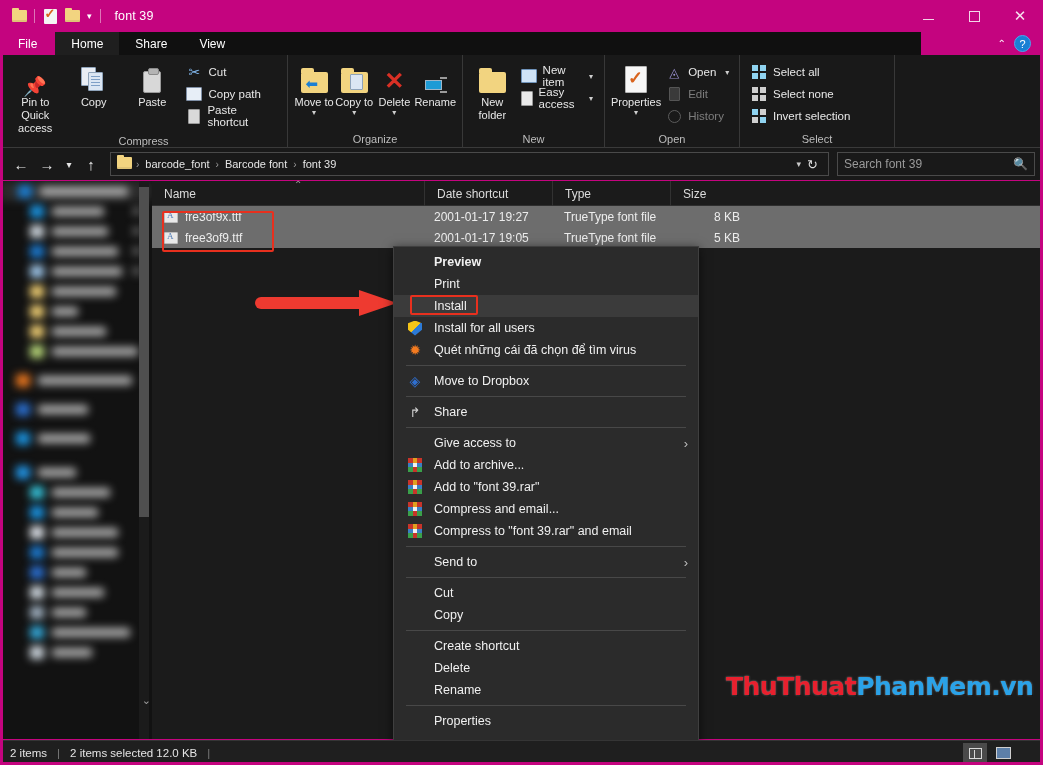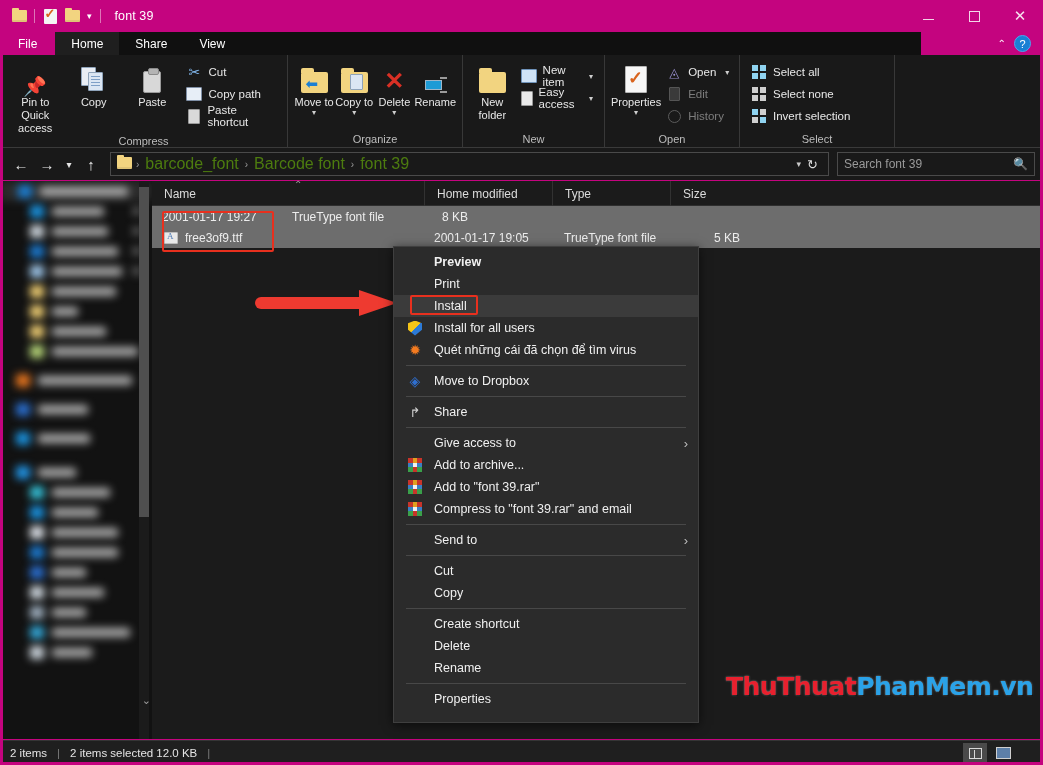--- a/index.html
+++ b/index.html
@@ -167,21 +167,21 @@
     position: absolute; left: 0; top: 148px; width: 1043px; height: 32px;
     background: #191919; display: flex; align-items: center; padding: 0 8px;
   }
   .navbtn { width: 26px; height: 26px; display:flex; align-items:center; justify-content:center; color: #e6e6e6; font-size: 15px;}
   .navbtn.small { width: 18px; font-size: 10px; }
   .crumbbox {
     flex: 1; height: 24px; margin-left: 6px; margin-right: 8px;
     border: 1px solid #4a4a4a; background: #191919;
     display: flex; align-items: center; padding: 0 6px; gap: 2px;
   }
-  .crumb { color: #4d7c0f; font-size: 16px; padding: 0 4px; }
+  .crumb { color: #e5e5e5; font-size: 11px; padding: 0 4px; }
   .crumb-sep { color: #9a9a9a; font-size: 10px; }
   .refresh { color: #dcdcdc; font-size: 13px; margin-right: 4px;}
   .crumb-caret { color: #c9c9c9; font-size: 9px; margin-left: auto; padding: 0 4px;}
   .searchbox {
     width: 198px; height: 24px; border: 1px solid #4a4a4a; background: #191919;
     display: flex; align-items: center; padding: 0 6px;
   }
   .searchbox .ph { color: #9a9a9a; font-size: 12px; flex: 1; }
   .searchbox .mag { color: #cfcfcf; font-size: 12px; }
 
@@ -701,26 +701,30 @@
       </div>
       <div class="sb-down">⌄</div>
     </div>
 
     <div class="content">
       <div class="colhdr">
         <div class="col name">
           <span>Name</span>
           <span class="sortcaret">⌃</span>
         </div>
-        <div class="col date">Home modified</div>
+        <div class="col date">Date shortcut</div>
         <div class="col type">Type</div>
         <div class="col size">Size</div>
       </div>
 
       <div class="filerow">
+        <div class="c-name">
+          <span class="ttf-ic"></span>
+          <span>fre3of9x.ttf</span>
+        </div>
         <div class="c-date">2001-01-17 19:27</div>
         <div class="c-type">TrueType font file</div>
         <div class="c-size">8 KB</div>
       </div>
 
       <div class="filerow">
         <div class="c-name">
           <span class="ttf-ic"></span>
           <span>free3of9.ttf</span>
         </div>
@@ -803,20 +807,36 @@
             <i style="background:#c8342a"></i>
             <i style="background:#3a7fc4"></i>
             <i style="background:#f0f0f0"></i>
             <i style="background:#3a7fc4"></i>
             <i style="background:#3aa04a"></i>
             <i style="background:#c8342a"></i>
             <i style="background:#3aa04a"></i>
           </span>
         </span>
       <span class="lbl">Add to "font 39.rar"</span>
+    </div>
+    <div class="mi">
+      <span class="micon">
+          <span class="ic-rar">
+            <i style="background:#c8342a"></i>
+            <i style="background:#e0a020"></i>
+            <i style="background:#c8342a"></i>
+            <i style="background:#3a7fc4"></i>
+            <i style="background:#f0f0f0"></i>
+            <i style="background:#3a7fc4"></i>
+            <i style="background:#3aa04a"></i>
+            <i style="background:#c8342a"></i>
+            <i style="background:#3aa04a"></i>
+          </span>
+        </span>
+      <span class="lbl">Compress and email...</span>
     </div>
     <div class="mi">
       <span class="micon">
           <span class="ic-rar">
             <i style="background:#c8342a"></i>
             <i style="background:#e0a020"></i>
             <i style="background:#c8342a"></i>
             <i style="background:#3a7fc4"></i>
             <i style="background:#f0f0f0"></i>
             <i style="background:#3a7fc4"></i>

